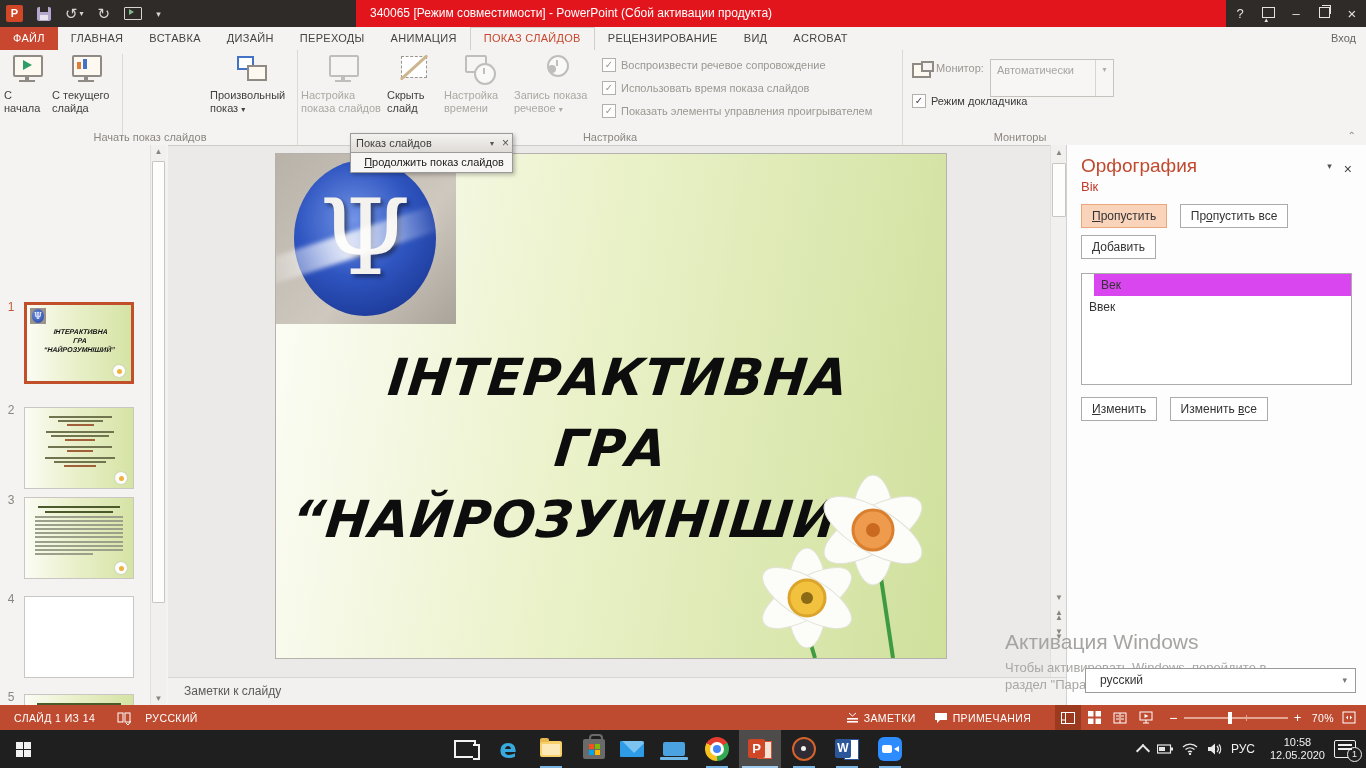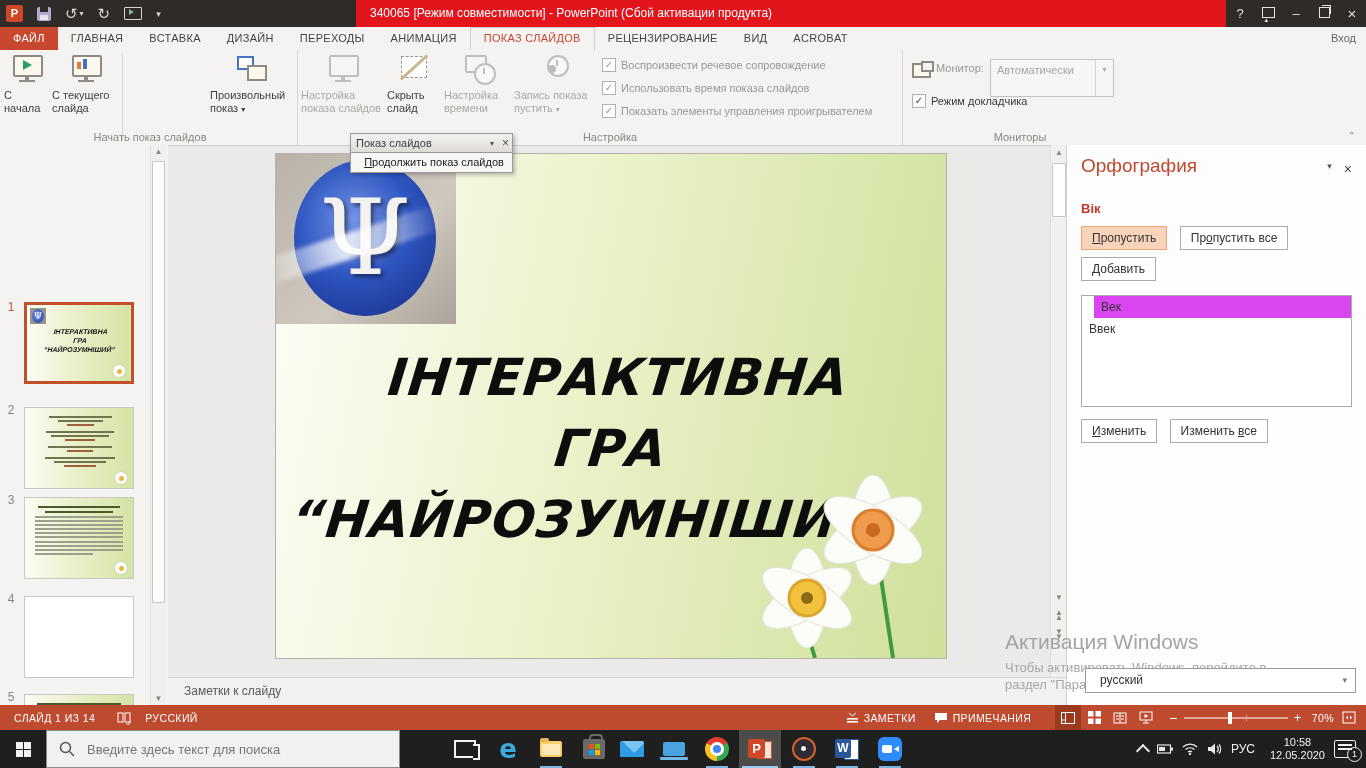--- a/index.html
+++ b/index.html
@@ -133,21 +133,21 @@
                color:#0d0d0d;font-size:51px;line-height:71px;transform:skewX(-6deg);letter-spacing:1px;}
   .flowers{position:absolute;right:0;bottom:0;}
   .notesbar{position:absolute;left:168px;top:677px;width:898px;height:28px;background:#f2f1ef;
             border-top:1px solid #d8d5d2;font-size:12px;color:#595959;line-height:27px;padding-left:16px;box-sizing:border-box;}
 
   
   .spell{position:absolute;left:1066px;top:145px;width:300px;height:560px;background:#fdfdfd;
          border-left:1px solid #d4d0cc;box-sizing:border-box;padding:0 14px;}
   .spell-title{margin-top:10px;font-size:19px;color:#c0492e;font-weight:normal;}
   .spell-ctrl{position:absolute;top:16px;right:14px;font-size:11px;color:#555;display:flex;gap:12px;}
-  .spell-word{margin-top:24px;font-size:13px;font-weight:bold;color:#c0392b;}
+  .spell-word{margin-top:2px;font-size:13px;font-weight:normal;color:#c0392b;}
   .sbtn{display:inline-block;border:1px solid #ababab;background:#fff;font-size:12px;color:#333;
         padding:4px 10px;margin-right:8px;}
   .sbtn.hl{background:#f9d3ba;border-color:#e8a87c;}
   .suglist{border:1px solid #ababab;background:#fff;height:110px;margin-top:14px;font-size:12px;color:#333;}
   .sugrow{height:22px;line-height:22px;padding-left:7px;}
   .sugrow.sel{background:#d946ef;margin-left:12px;}
   .langbox{position:absolute;left:1085px;top:668px;width:271px;height:25px;background:#fff;
            border:1px solid #9a9a9a;font-size:12px;color:#333;line-height:23px;padding-left:14px;
            box-sizing:border-box;z-index:12;}
   .langbox .arr{position:absolute;right:8px;top:0;color:#777;font-size:9px;}
@@ -316,21 +316,21 @@
           <span class="scr" style="width:18px;height:14px;"></span>
           <span class="clockbig" style="left:12px;top:10px;"></span>
         </span>
       <span>Настройка времени</span>
     </div>
     <div class="rbtn dis" style="left:514px;width:84px;">
       <span class="bicon">
           <span class="clockbig" style="left:8px;top:2px;"></span>
           <span class="dotrec"></span>
         </span>
-      <span><span>Запись показа пустить</span> <span style="font-size:8px;">▾</span></span>
+      <span><span>Запись показа речевое</span> <span style="font-size:8px;">▾</span></span>
     </div>
     <div class="chk" style="left:602px;top:8px;">
       <span class="cb">✓</span>
       <span>Воспроизвести речевое сопровождение</span>
     </div>
     <div class="chk" style="left:602px;top:31px;">
       <span class="cb">✓</span>
       <span>Использовать время показа слайдов</span>
     </div>
     <div class="chk" style="left:602px;top:54px;">
@@ -623,27 +623,20 @@
   </div>
 
   <div class="taskbar">
     <div class="startbtn">
       <div class="winlogo">
           <i></i>
           <i></i>
           <i></i>
           <i></i>
         </div>
-    </div>
-    <div class="searchbox">
-      <svg width="16" height="16" style="margin:0 10px 0 12px;">
-        <circle cx="6.5" cy="6.5" r="5" fill="none" stroke="#555" stroke-width="1.5"></circle>
-        <line x1="10.5" y1="10.5" x2="15" y2="15" stroke="#555" stroke-width="1.5"></line>
-      </svg>
-      <input type="text" placeholder="Введите здесь текст для поиска" style="">
     </div>
     <div class="tbicon" style="left:444px;">
         <span class="taskview"></span>
       </div>
     <div class="tbicon" style="left:487px;">
         <span class="edge-e">e</span>
       </div>
     <div class="tbicon running" style="left:530px;">
         <span class="folder"></span>
       </div>

